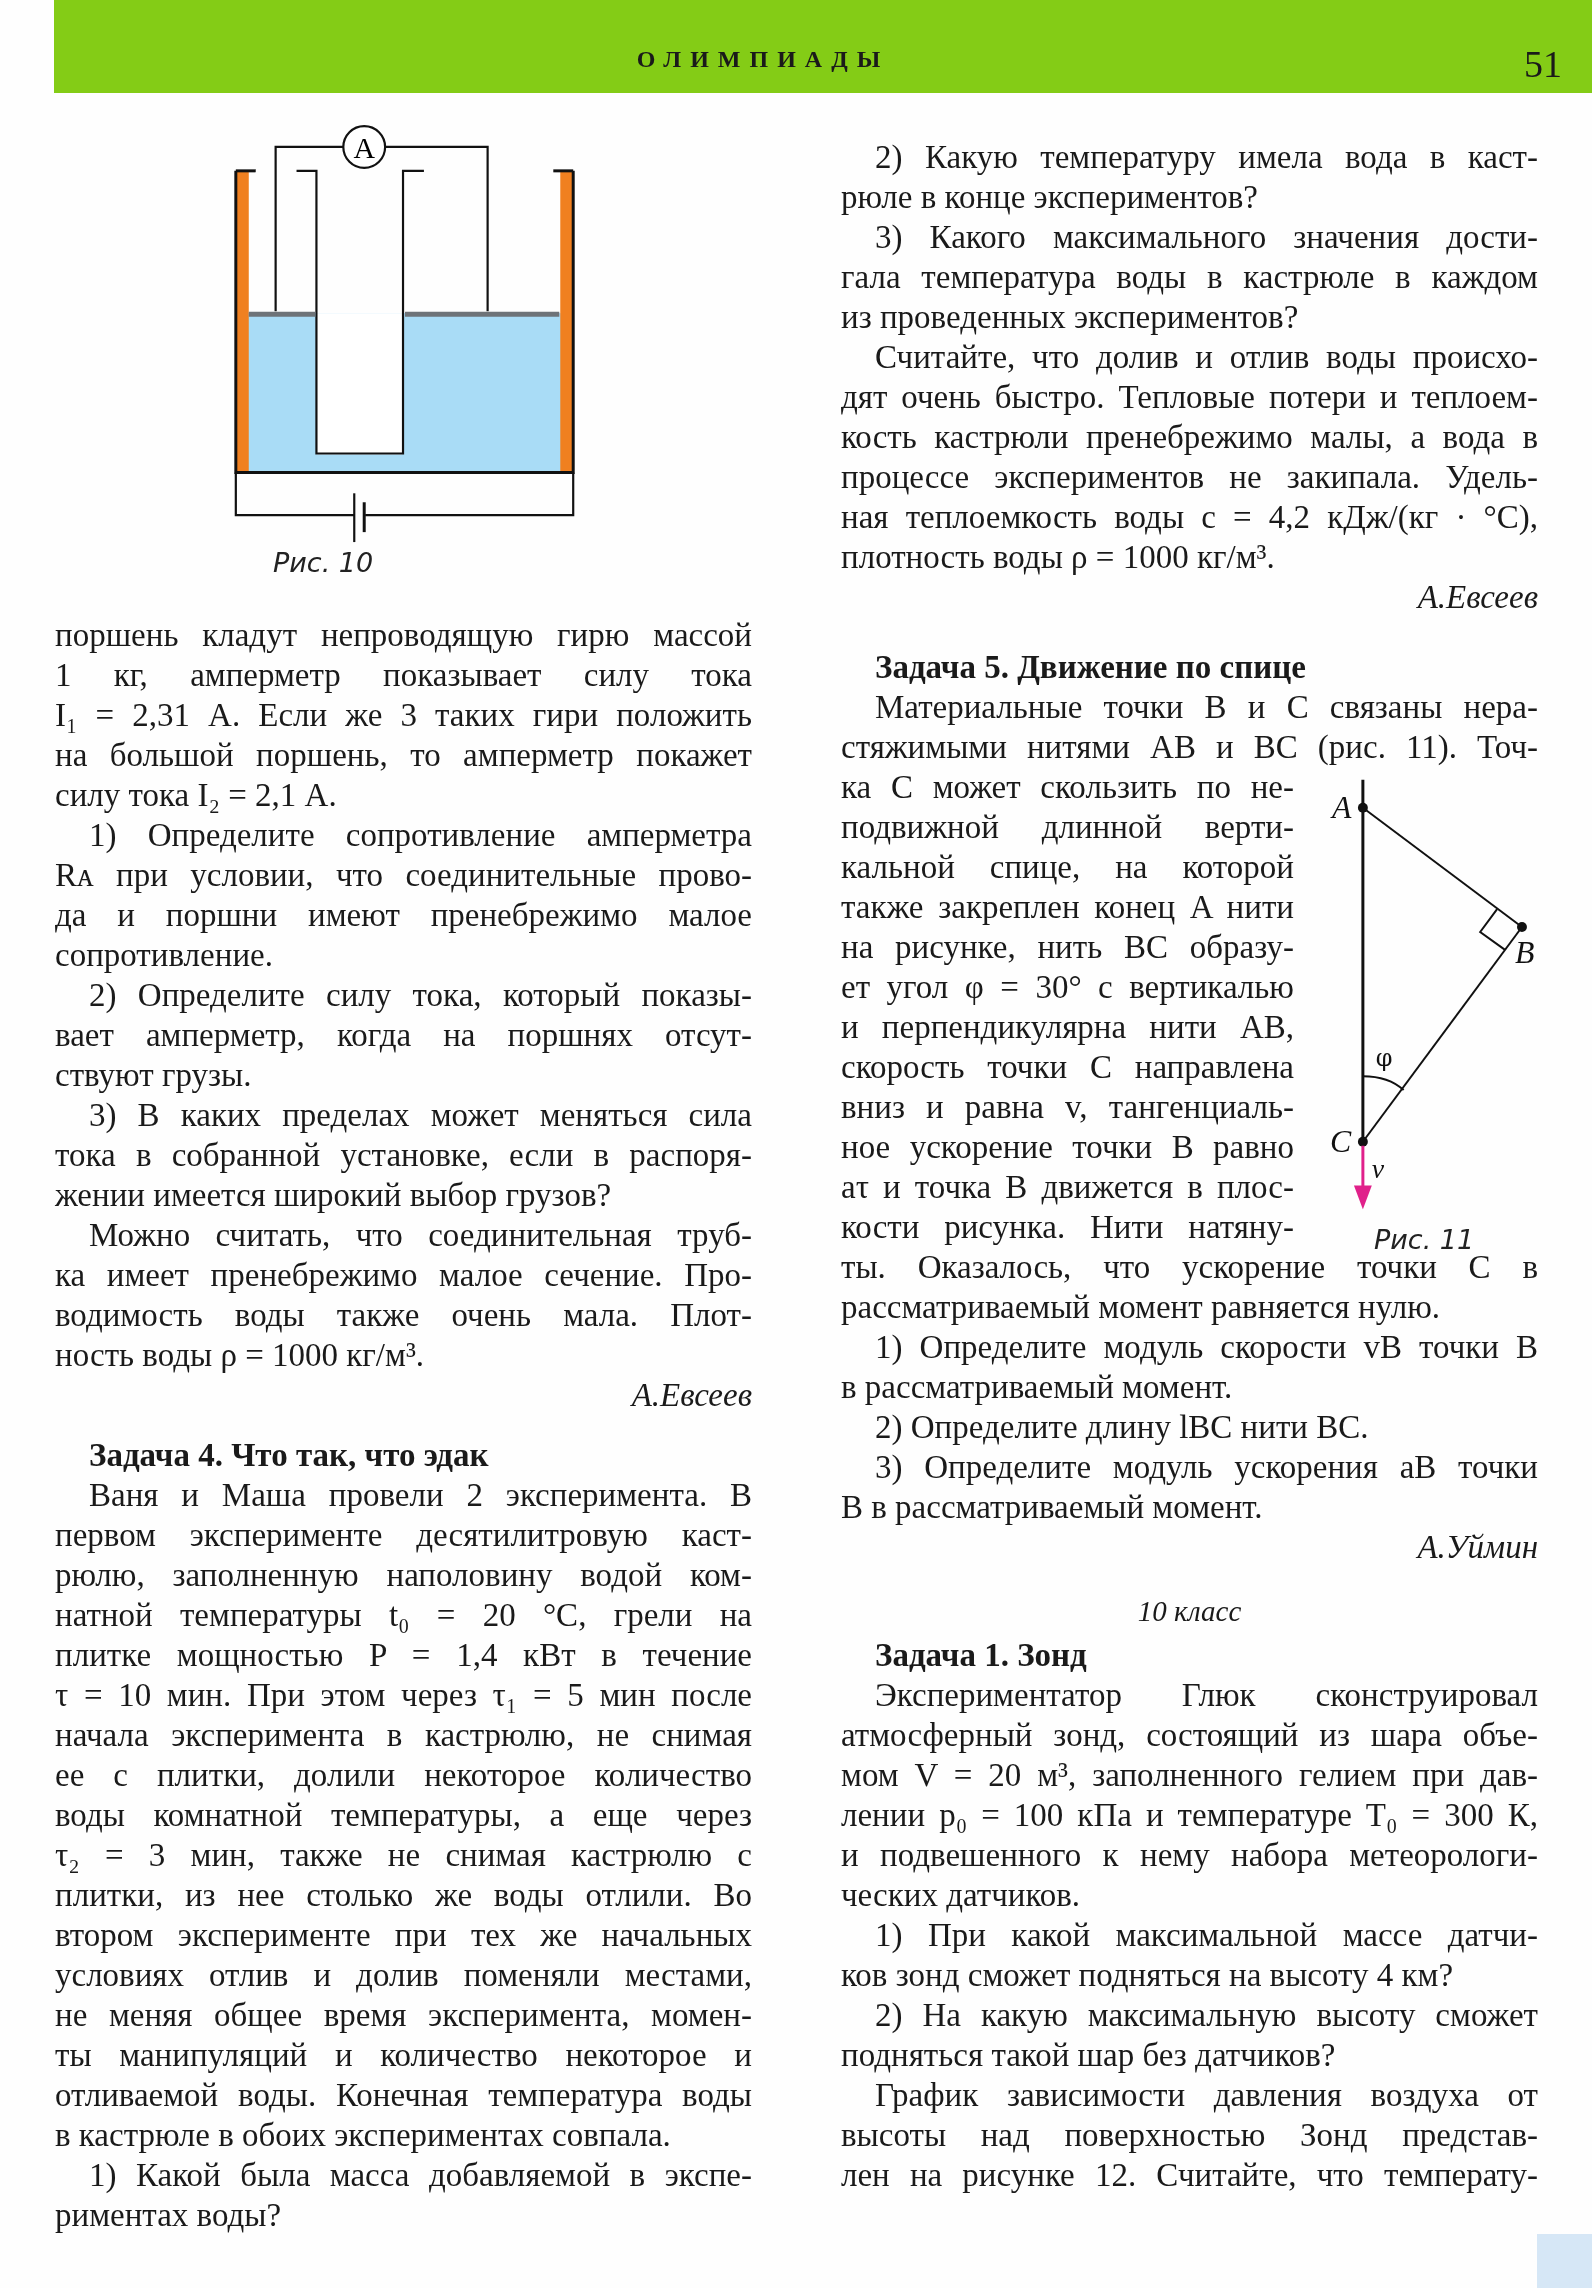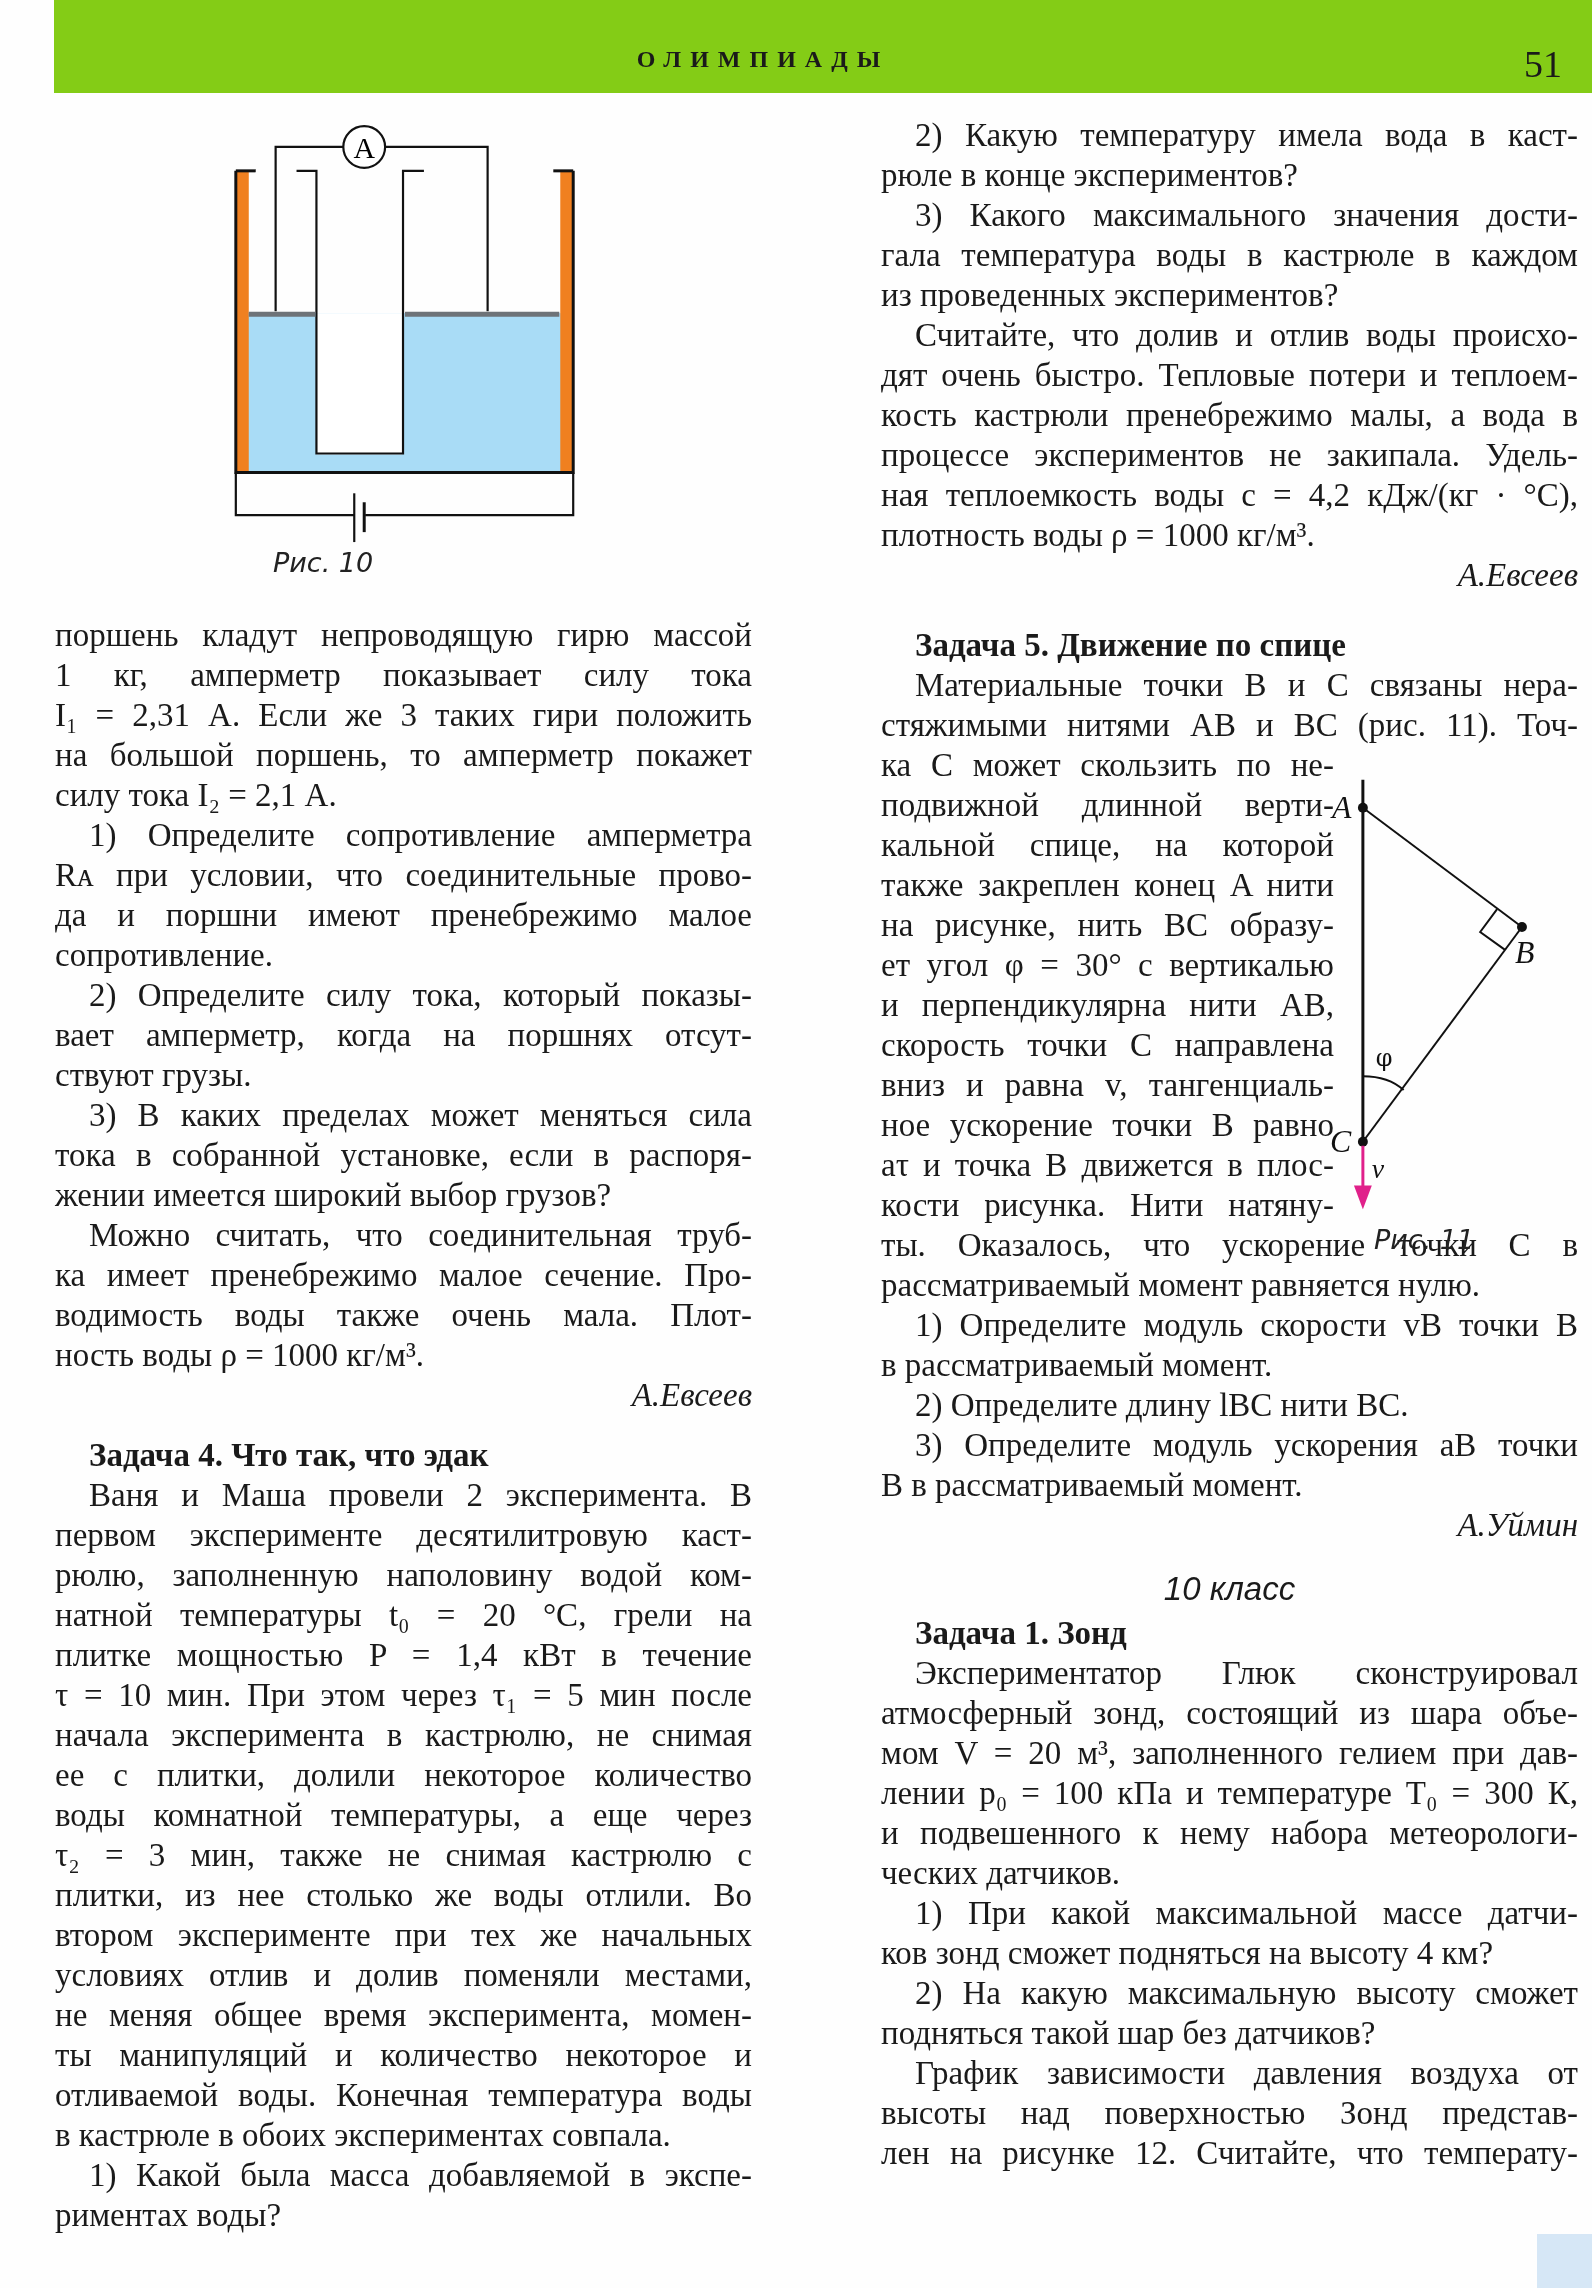--- a/index.html
+++ b/index.html
@@ -11,22 +11,22 @@
   .page-number { position:absolute; right:30px; top:42px; font-size:38px; }
   .corner-tab { position:absolute; left:1537px; top:2234px; width:55px; height:55px; background:#d6e7f6; }
 
   .col { position:absolute; font-size:33px; line-height:40px; text-align:justify; }
   .col-left { left:55px; width:697px; }
   .col-right { left:841px; width:697px; }
   .line { display:block; text-align:justify; text-align-last:justify; white-space:nowrap; }
   .line.last { text-align-last:left; }
   .sig { text-align:right; font-style:italic; display:block; }
   .task-title { font-weight:bold; display:block; padding-left:34px; }
-  .grade { display:block; text-align:center; font-family:Liberation Sans, sans-serif; font-style:italic;
-           font-size:33px; font-weight:300; }
+  .grade { display:block; text-align:center; font-family:Liberation Serif, serif; font-style:italic;
+           font-size:29px; font-weight:300; }
   .caption { font-family:"DejaVu Sans",sans-serif; font-style:italic; font-size:27px; position:absolute; color:#222;margin-left:44px; }
 
   .fig10 { position:absolute; left:199px; top:109px; width:418px; height:478px; }
   .fig11 { position:absolute; left:1294px; top:756px; width:269px; height:517px; }
   .wrap-line { display:block; width:453px; text-align:justify; text-align-last:justify; white-space:nowrap; }
 </style>
 </head>
 <body>
 
 <div class="header-band">
@@ -110,21 +110,21 @@
     <span class="line">ты манипуляций и количество некоторое и</span>
     <span class="line">отливаемой воды. Конечная температура воды</span>
     <span class="line last">в кастрюле в обоих экспериментах совпала.</span>
   </div>
   <div>
     <span class="line" style="padding-left:34px">1) Какой была масса добавляемой в экспе-</span>
     <span class="line last">риментах воды?</span>
   </div>
 </div>
 
-<div class="col col-right" style="top:115px;margin-left:40px;">
+<div class="col col-right" style="top:137px;">
   <div>
     <span class="line" style="padding-left:34px">2) Какую температуру имела вода в каст-</span>
     <span class="line last">рюле в конце экспериментов?</span>
   </div>
   <div>
     <span class="line" style="padding-left:34px">3) Какого максимального значения дости-</span>
     <span class="line">гала температура воды в кастрюле в каждом</span>
     <span class="line last">из проведенных экспериментов?</span>
   </div>
   <div>

